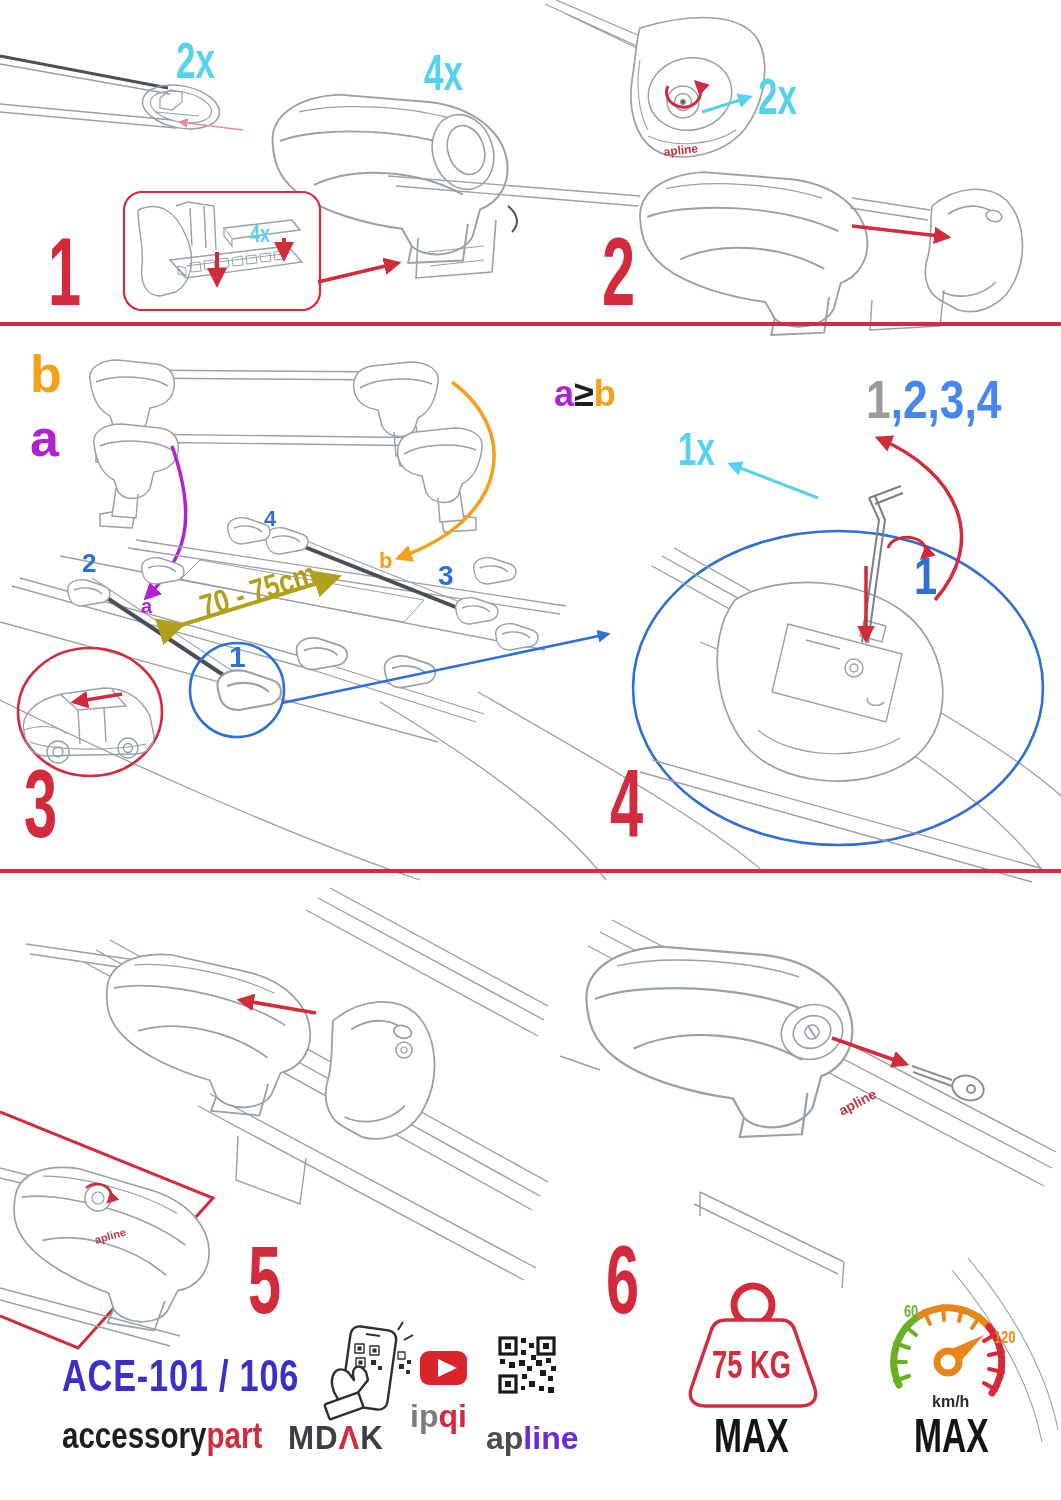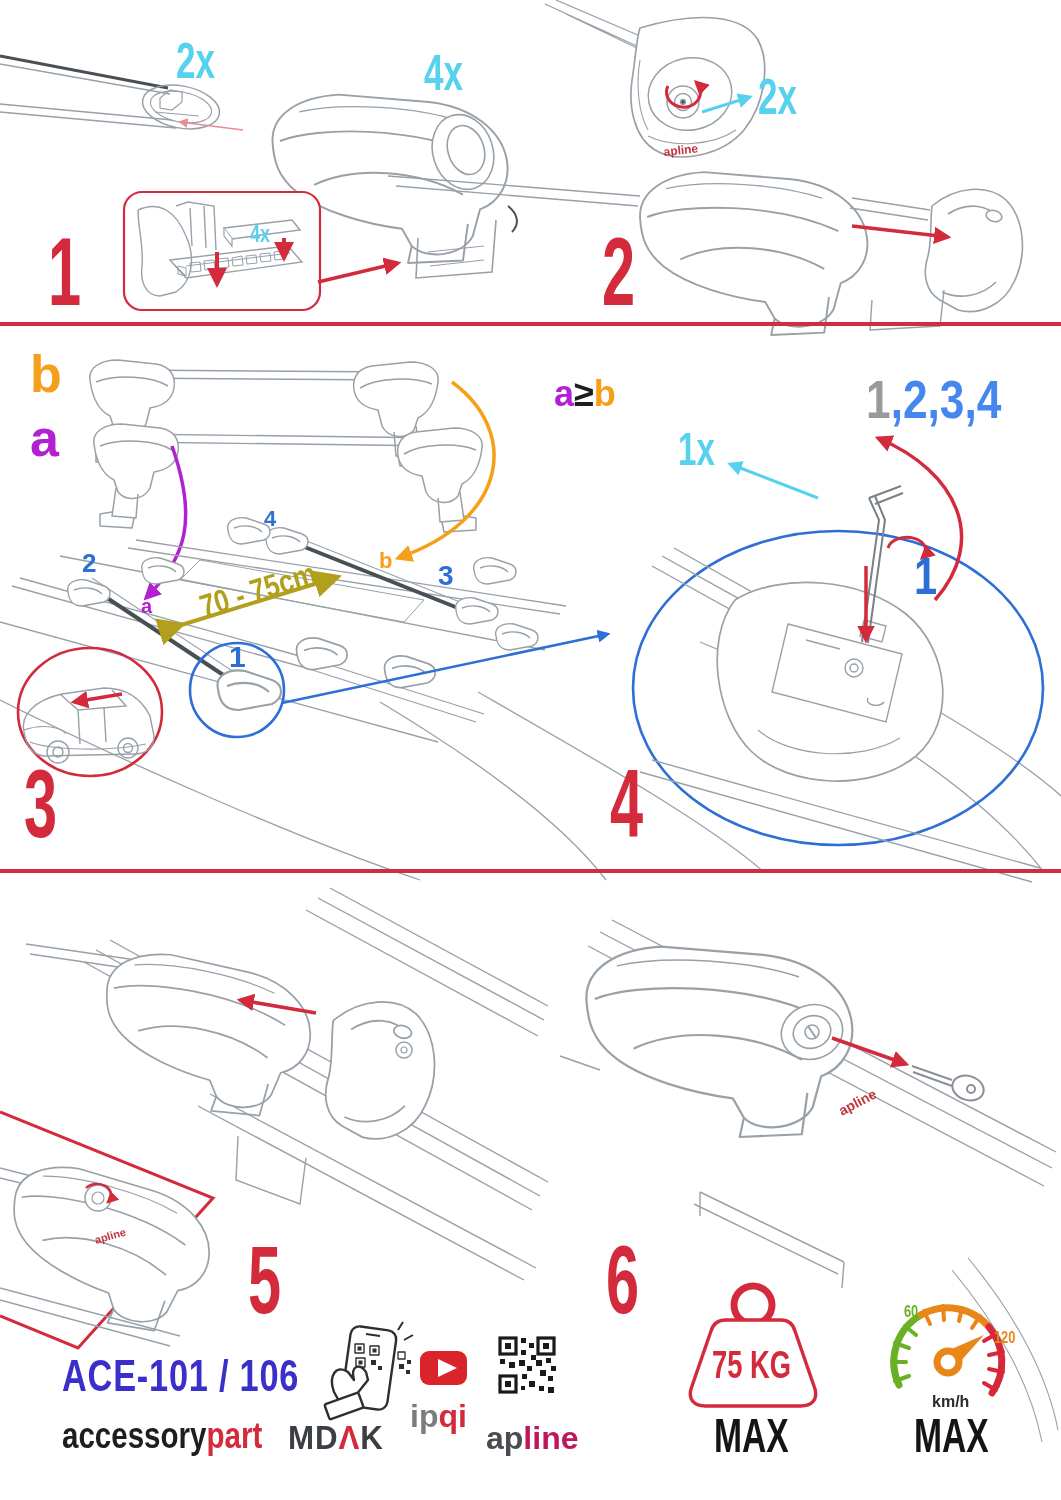--- a/index.html
+++ b/index.html
@@ -412,21 +412,21 @@
 <div class="footer-txt" style="left:62px;top:1418px;font-size:36px;font-weight:700;transform:scaleX(.82);">
   <span style="color:#1e1e1e;">accessory</span><span style="color:#d32a3c;">part</span>
 </div>
 <div class="footer-txt" style="left:288px;top:1420px;font-size:34px;font-weight:700;transform:scaleX(.92);letter-spacing:1px;color:#3b3f44;">
   <span>MD</span><span style="color:#d32a3c;">Λ</span><span>K</span>
 </div>
 <div class="footer-txt" style="left:410px;top:1400px;font-size:32px;font-weight:600;text-align:right;">
   <span style="color:#7a7d80;">ip</span><span style="color:#d32a3c;">qi</span>
 </div>
 <div class="footer-txt" style="left:486px;top:1422px;font-size:32px;font-weight:700;">
-  <span style="color:#4a4d50;">ap</span><span style="color:#be185d;">line</span>
+  <span style="color:#4a4d50;">ap</span><span style="color:#6d28d9;">line</span>
 </div>
 
 <div class="footer-txt" style="left:712px;top:1346px;font-size:38px;font-weight:700;color:#d32a3c;transform:scaleX(.72);">75 KG</div>
 <div class="footer-txt" style="left:714px;top:1412px;font-size:48px;font-weight:700;color:#141414;transform:scaleX(.7);">MAX</div>
 
 <div class="footer-txt" style="left:904px;top:1304px;font-size:16px;font-weight:700;color:#6ab023;transform:scaleX(.8);">60</div>
 <div class="footer-txt" style="left:994px;top:1330px;font-size:16px;font-weight:700;color:#e8861a;transform:scaleX(.8);">120</div>
 <div class="footer-txt" style="left:932px;top:1394px;font-size:16px;font-weight:600;color:#2b2b2b;">km/h</div>
 <div class="footer-txt" style="left:914px;top:1412px;font-size:48px;font-weight:700;color:#141414;transform:scaleX(.7);">MAX</div>
 

